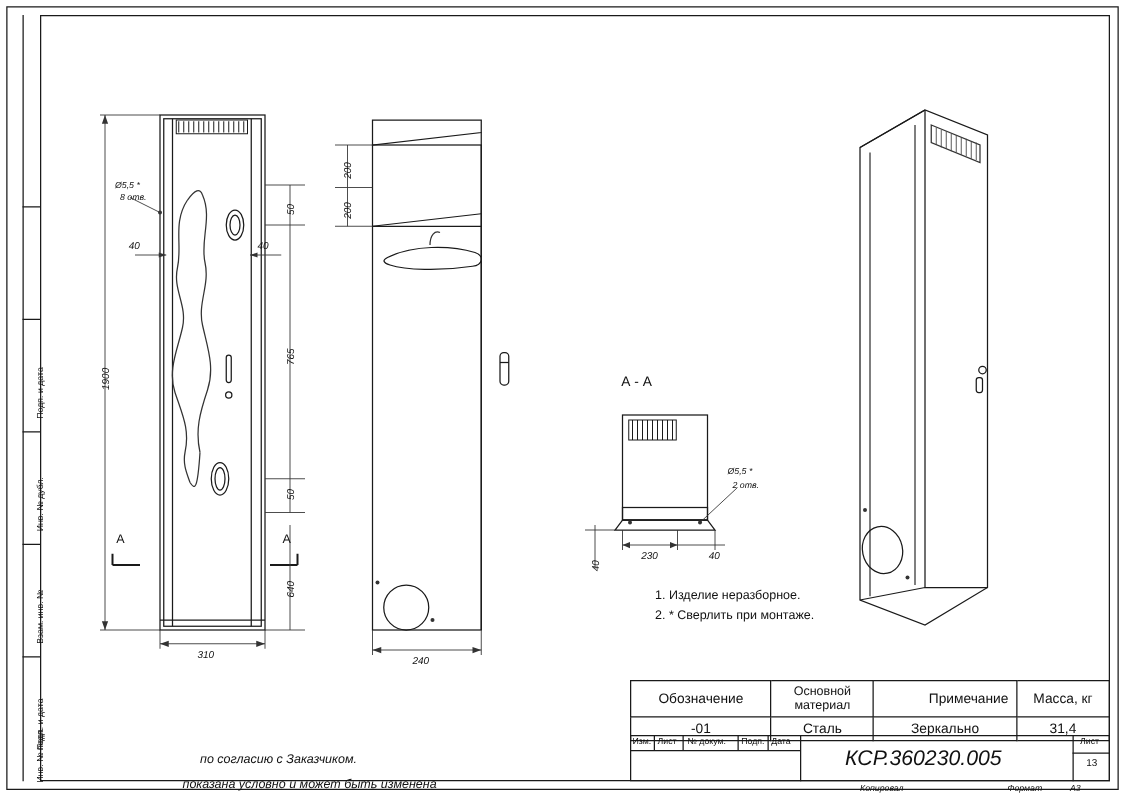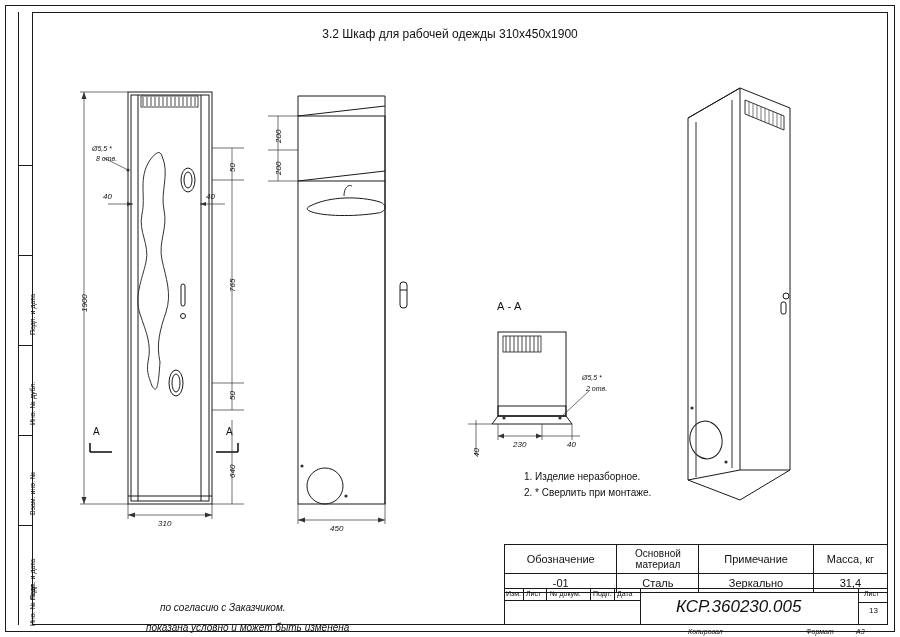--- a/index.html
+++ b/index.html
@@ -43,21 +43,20 @@
   <div class="ln h" style="left:18px;top:345px;width:14px;height:1px;"></div>
   <div class="ln h" style="left:18px;top:435px;width:14px;height:1px;"></div>
   <div class="ln h" style="left:18px;top:525px;width:14px;height:1px;"></div>
 
   <div class="txt t7 rot90" style="left:29px;top:335px;">Подп. и дата</div>
   <div class="txt t7 rot90" style="left:29px;top:425px;">Инв. № дубл.</div>
   <div class="txt t7 rot90" style="left:29px;top:515px;">Взам. инв. №</div>
   <div class="txt t7 rot90" style="left:29px;top:600px;">Подп. и дата</div>
   <div class="txt t7 rot90" style="left:29px;top:626px;">Инв. № подл.</div>
 
-  <div class="title" style="top:27px;">3.2 Шкаф для рабочей одежды 310x450x1900</div>
 
   <svg width="900" height="637">
     <g stroke="#1a1a1a" fill="none" stroke-width="1">
 
       <rect x="128" y="92" width="84" height="412"></rect>
       <rect x="131" y="95" width="78" height="406"></rect>
 
       <line x1="201" y1="95" x2="201" y2="501"></line>
       <line x1="138" y1="95" x2="138" y2="501"></line>
 
@@ -244,42 +243,42 @@
   <div class="txt t8 ital rot90" style="left:228px;top:292px;">765</div>
   <div class="txt t8 ital rot90" style="left:228px;top:400px;">50</div>
   <div class="txt t7 ital" style="left:92px;top:145px;">Ø5,5 *</div>
   <div class="txt t7 ital" style="left:96px;top:155px;">8 отв.</div>
 
   <div class="txt t10" style="left:93px;top:426px;">А</div>
   <div class="txt t10" style="left:226px;top:426px;">А</div>
 
   <div class="txt t8 ital rot90" style="left:274px;top:143px;">200</div>
   <div class="txt t8 ital rot90" style="left:274px;top:175px;">200</div>
-  <div class="txt t8 ital" style="left:330px;top:524px;">450</div>
+  <div class="txt t8 ital" style="left:330px;top:524px;">240</div>
   <div class="txt t8 ital rot90" style="left:228px;top:478px;">640</div>
 
   <div class="txt t11" style="left:497px;top:300px;">А - А</div>
   <div class="txt t8 ital" style="left:513px;top:440px;">230</div>
   <div class="txt t8 ital" style="left:567px;top:440px;">40</div>
   <div class="txt t8 ital rot90" style="left:472px;top:457px;">40</div>
   <div class="txt t7 ital" style="left:582px;top:374px;">Ø5,5 *</div>
   <div class="txt t7 ital" style="left:586px;top:385px;">2 отв.</div>
 
   <div class="txt t10" style="left:524px;top:471px;">1. Изделие неразборное.</div>
   <div class="txt t10" style="left:524px;top:487px;">2. * Сверлить при монтаже.</div>
 
   <div class="txt t10 ital" style="left:146px;top:586px;margin-top:36px;">показана условно и может быть изменена</div>
   <div class="txt t10 ital" style="left:160px;top:602px;">по согласию с Заказчиком.</div>
 
   <table class="tb" style="left:504px;top:544px;width:384px;">
     <thead>
       <tr>
         <th style="width:120px;">Обозначение</th>
         <th style="width:84px;font-size:10px;">Основной материал</th>
-        <th style="width:126px;">Примечание</th>
+        <th style="width:126px;text-align:right;">Примечание</th>
         <th style="width:78px;text-align:center;">Масса, кг</th>
       </tr>
     </thead>
     <tbody>
       <tr>
         <td>-01</td>
         <td>Сталь</td>
         <td>Зеркально</td>
         <td>31,4</td>
       </tr>

